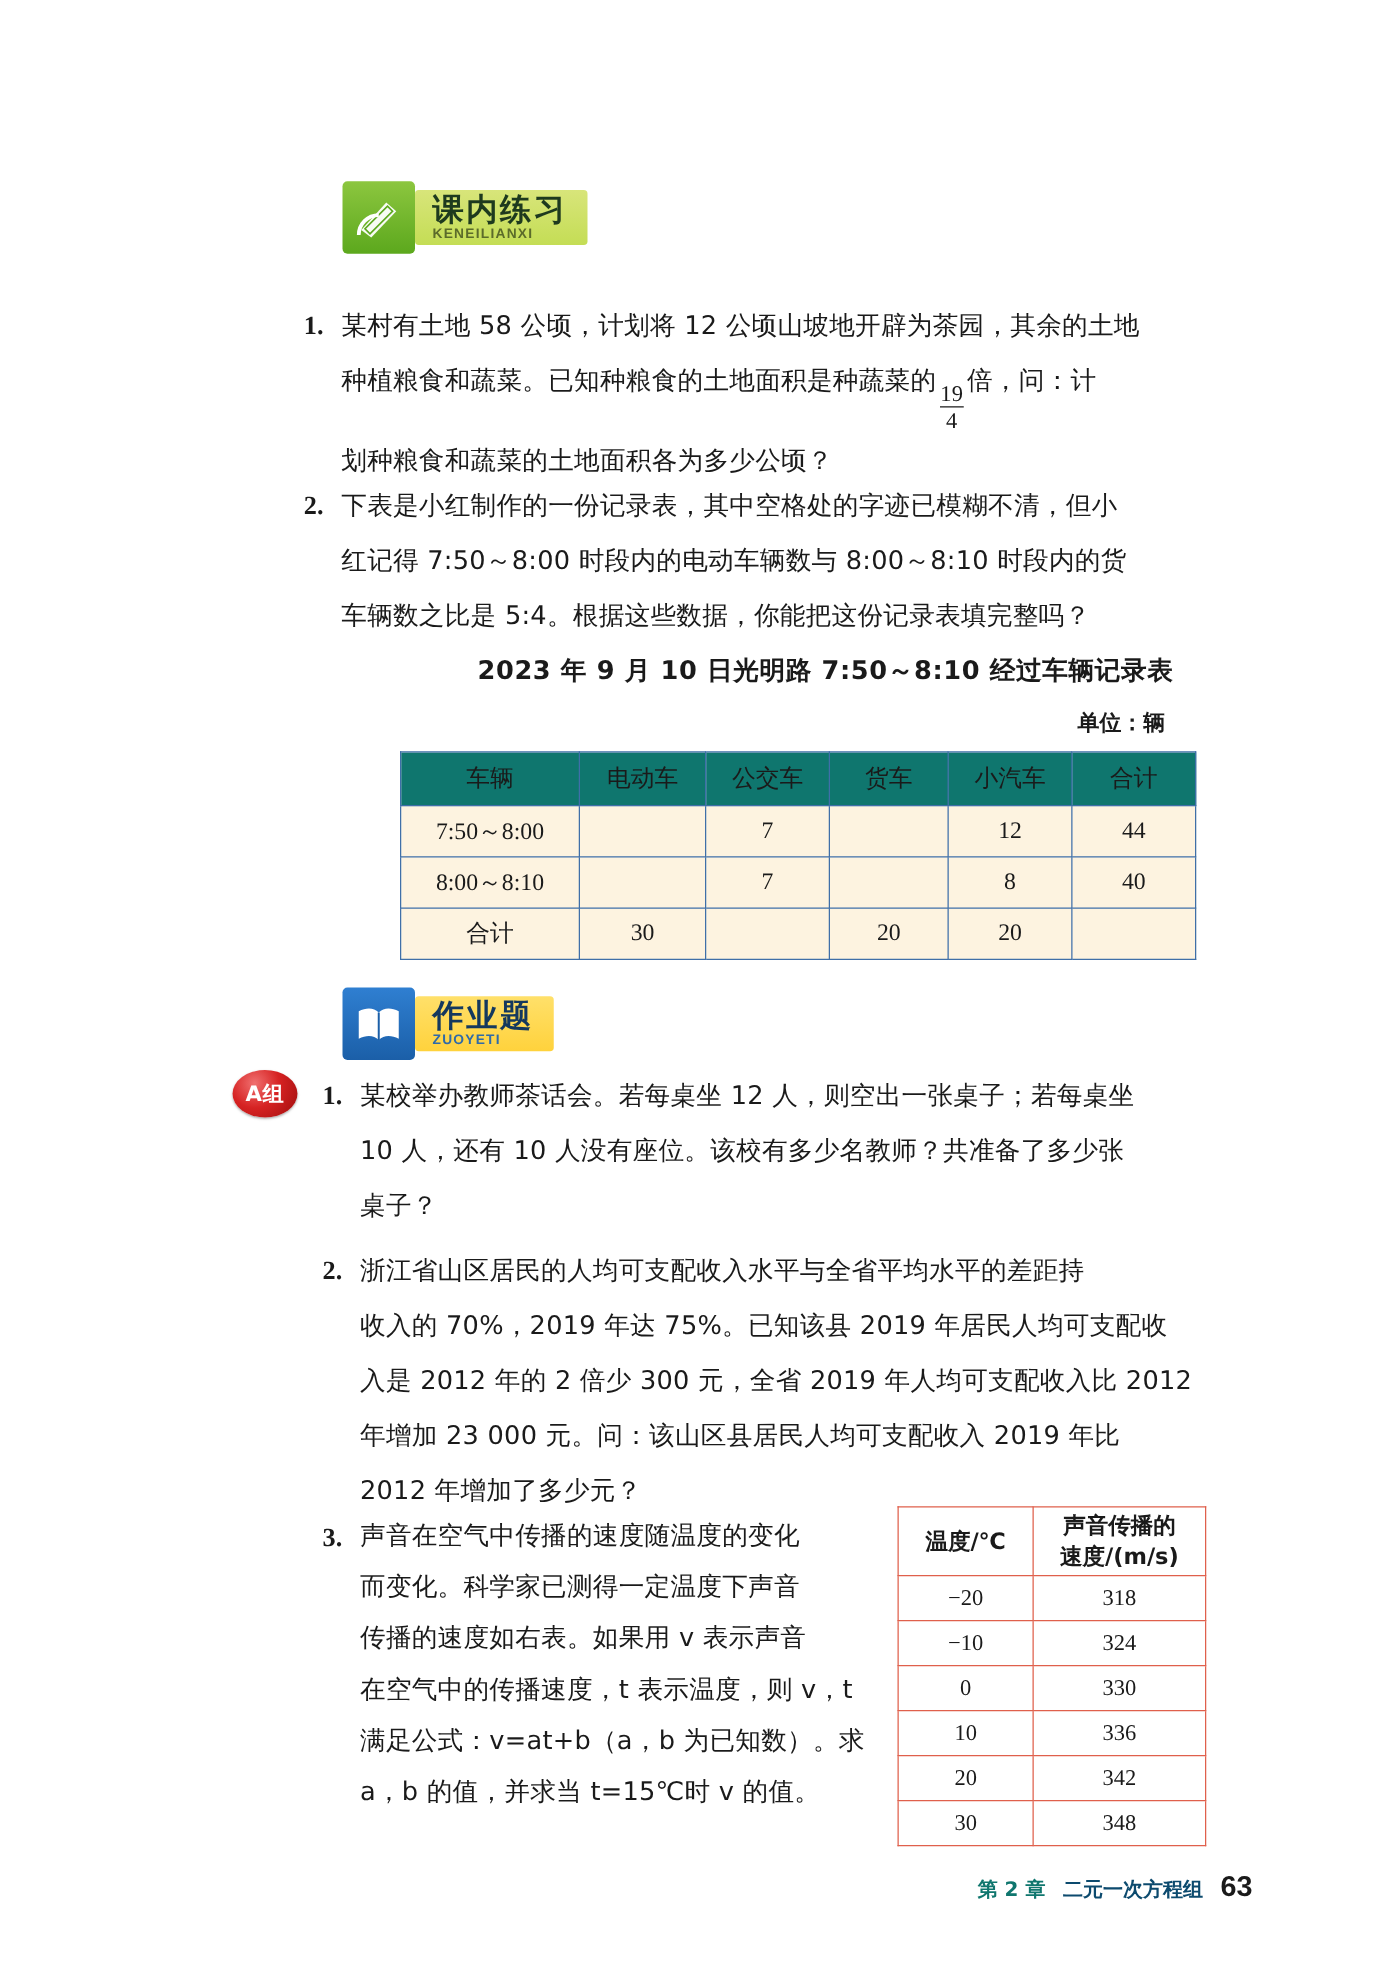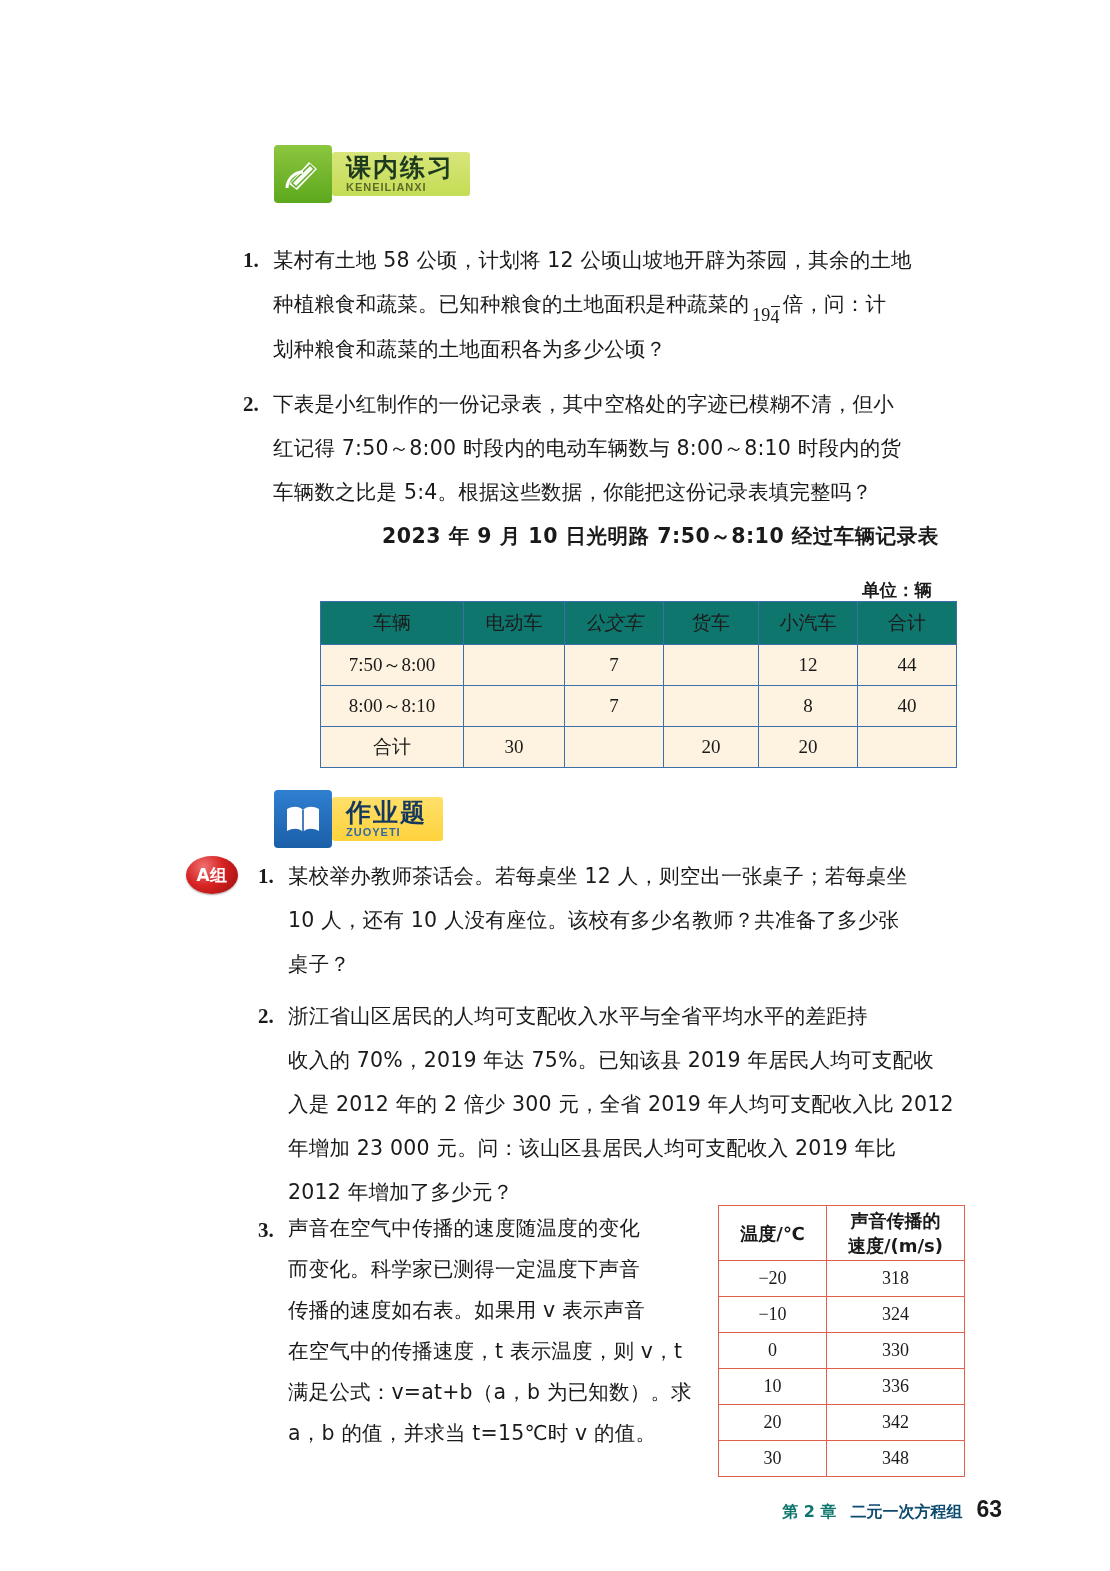--- a/index.html
+++ b/index.html
@@ -64,21 +64,21 @@
   }
   .ptext {
     font-family:"DejaVu Sans", sans-serif;
     font-size:20.5px;
     line-height:44px;
     letter-spacing:0.2px;
   }
 
   
   .frac {
-    display:inline-flex; flex-direction:row;
+    display:inline-flex; flex-direction:column;
     vertical-align:-0.55em;
     text-align:center;
     font-family:"Liberation Serif", serif;
     font-size:18px;
     line-height:1.05;
     margin:0 3px;
   }
   .frac .den { border-top:1.3px solid #1a1a1a; padding-top:1px; }
 
   
@@ -87,40 +87,39 @@
     font-family:"DejaVu Sans", sans-serif;
     font-weight:bold;
     font-size:20.5px;
     letter-spacing:0.5px;
   }
   .tbl-unit {
     position:absolute;
     font-family:"DejaVu Sans", sans-serif;
     font-weight:bold;
     font-size:17.5px;
-    margin-top:12px;
   }
   table.grid {
     position:absolute;
     border-collapse:collapse;
     font-family:"DejaVu Sans", sans-serif;
   }
   table.t1 { left:320px; top:601px; }
   table.t1 td, table.t1 th {
     border:1.3px solid #3f6fa8;
     text-align:center;
     font-size:19px;
     font-weight:normal;
     height:38px;
   }
   table.t1 thead td { background:#0f766e; height:40px; }
   table.t1 tbody td { background:#fdf3e0; }
   .c-veh  { width:140px; }
   .c-dd   { width:98px; }
-  .c-bus  { width:96px;font-style:italic; }
+  .c-bus  { width:96px; }
   .c-huo  { width:92px; }
   .c-car  { width:96px; }
   .c-sum  { width:96px; }
   .mono-t { font-family:"Liberation Serif", serif; font-size:19px; }
 
   
   .group-badge {
     position:absolute;
     width:52px; height:38px;
     border-radius:50%/50%;

